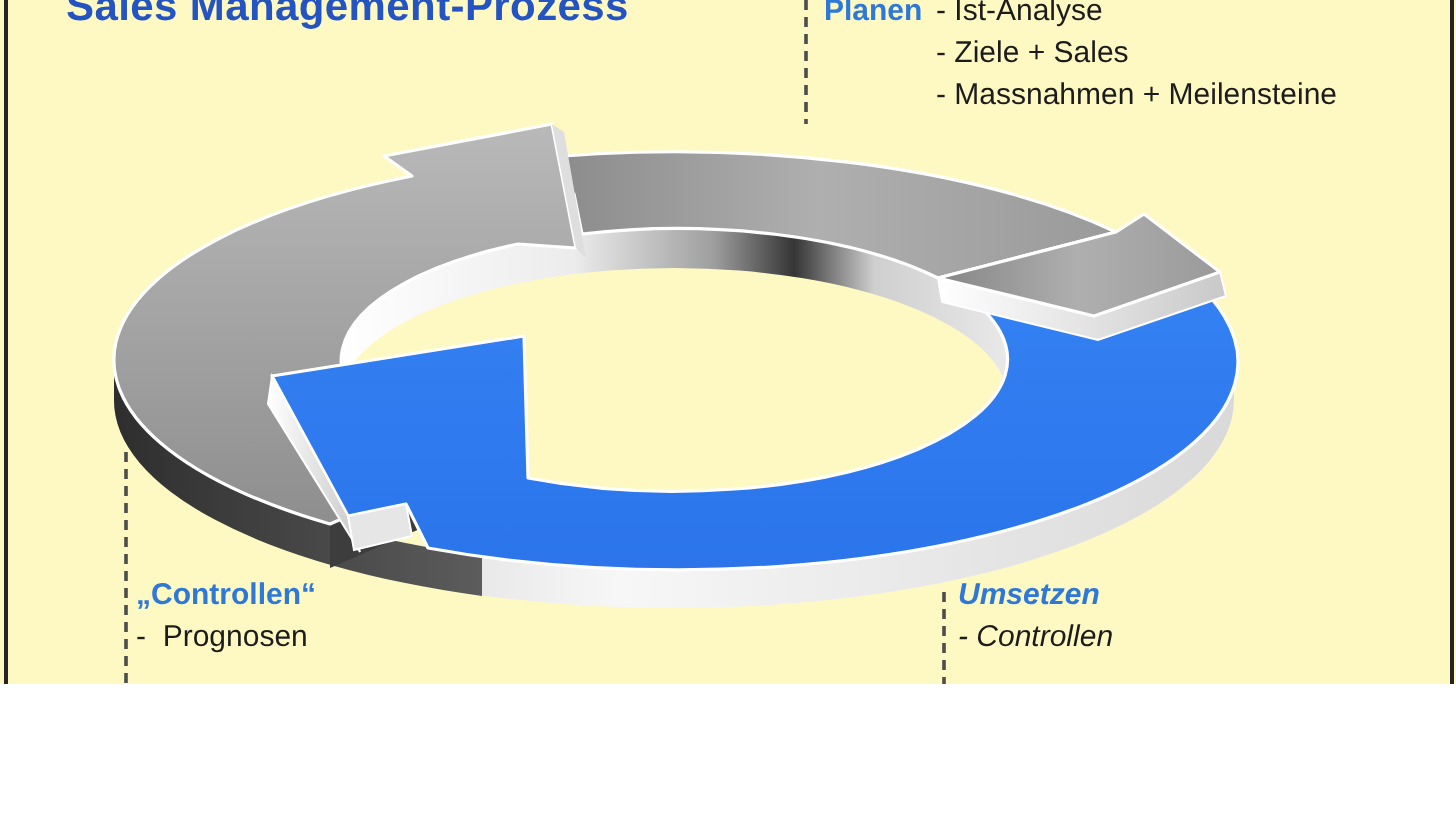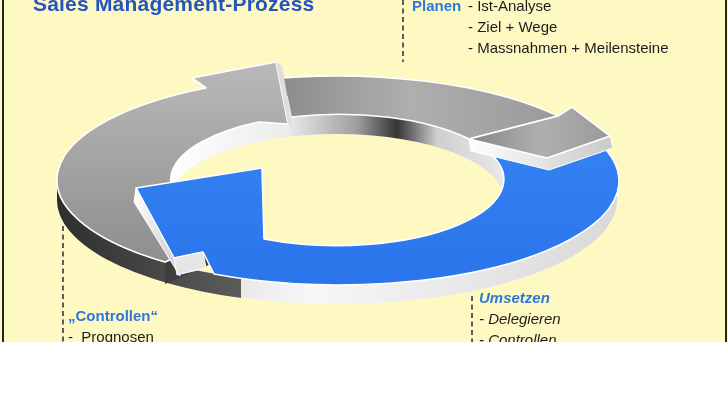--- a/index.html
+++ b/index.html
@@ -86,30 +86,29 @@
     <line x1="63" y1="226" x2="63" y2="375" stroke="#4d4d4d" stroke-width="1.8" stroke-dasharray="5 3.5"></line>
   </svg>
 
   <div class="title">Sales Management-Prozess</div>
 
   <div class="block" style="left:412px;top:-5px;">
     <div class="seclabel">Planen</div>
   </div>
   <div class="block" style="left:468px;top:-5px;">
     <div class="li">- Ist-Analyse</div>
-    <div class="li">- Ziel + Wege</div>
+    <div class="li">- Ziele + Sales</div>
     <div class="li">- Massnahmen + Meilensteine</div>
   </div>
 
   <div class="block" style="left:479px;top:287px;font-style:italic;">
     <div class="seclabel">Umsetzen</div>
-    <div class="li">- Delegieren</div>
     <div class="li">- Controllen</div>
   </div>
 
-  <div class="block" style="left:68px;top:305px;">
+  <div class="block" style="left:68px;top:287px;">
     <div class="seclabel">„Controllen“</div>
     <div class="li">-  Prognosen</div>
   </div>
 
   <div class="edge left"></div>
   <div class="edge right"></div>
 </div>
 
 </body></html>

